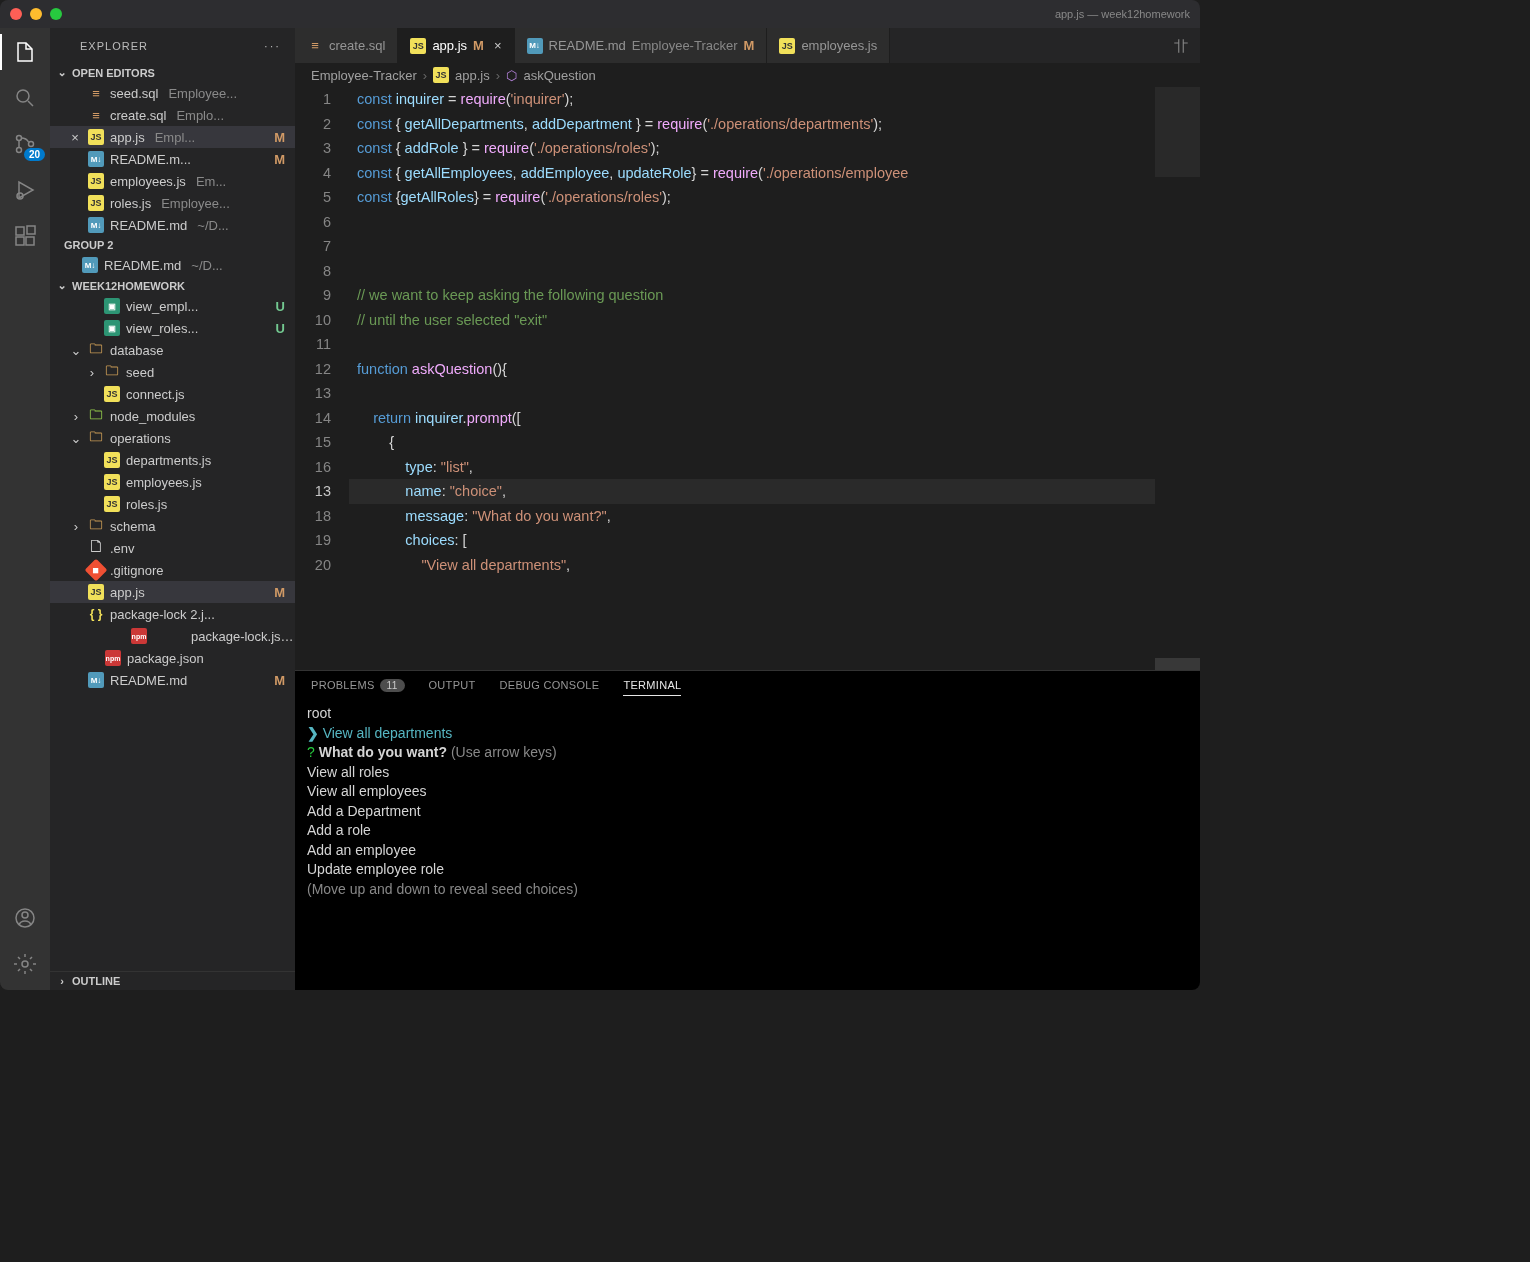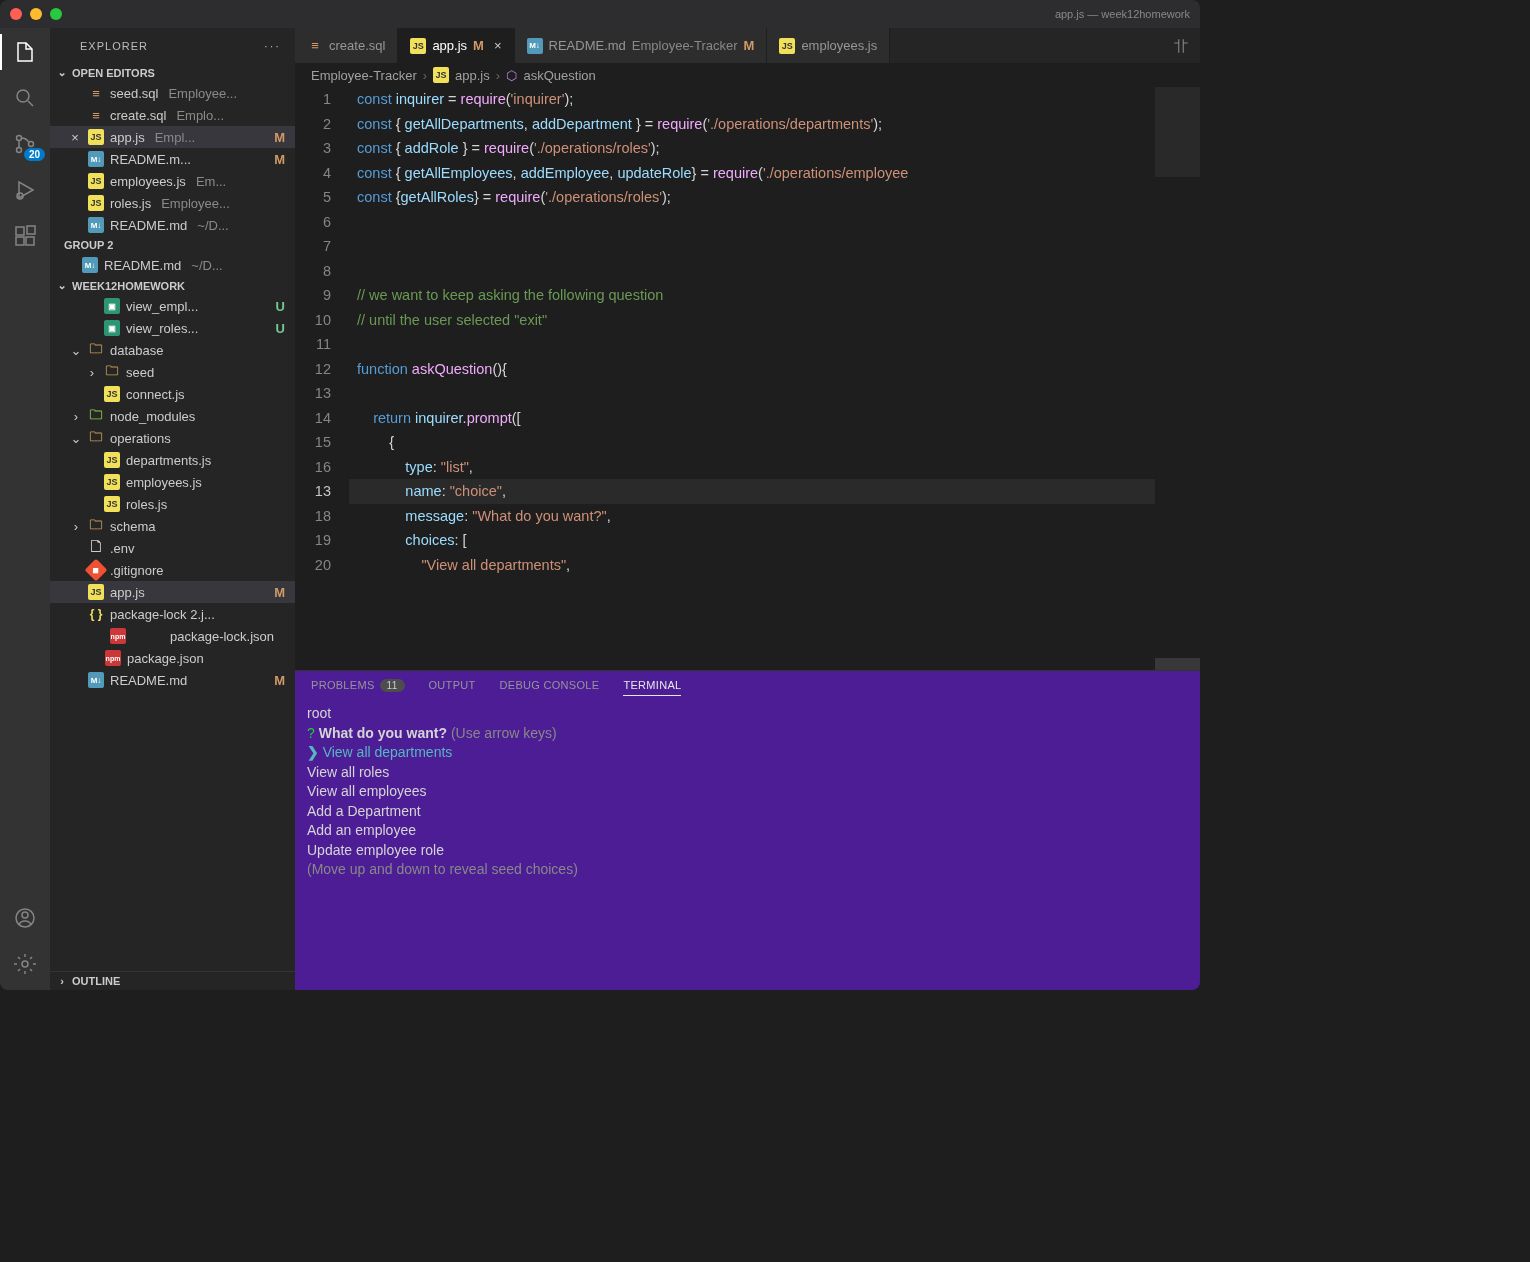--- a/index.html
+++ b/index.html
@@ -56,21 +56,21 @@
 .gutter .ln.cur { color:#c6c6c6; }
 .code { flex:1; overflow:hidden; white-space:pre; position:relative; }
 .code .line { height:24.5px; padding-left:8px; }
 .code .line.hl { background:#2a2a2a; }
 .indent-guide { border-left:1px solid #404040; display:inline-block; width:0; margin-right:-1px; }
 .indent-guide.y { border-left-color:#665800; }
 .minimap { width:45px; background:#1e1e1e; position:relative; }
 .mini-thumb { position:absolute; left:0; right:0; top:0; height:90px; background:rgba(255,255,255,0.05); }
 .mini-sel { position:absolute; left:0; right:0; bottom:0; height:12px; background:rgba(120,120,120,0.3); }
 .kw { color:#569cd6; } .fn { color:#f0abfc; } .str { color:#ce9178; } .var { color:#9cdcfe; } .cm { color:#6a9955; } .pn { color:#d4d4d4; } .op { color:#d4d4d4; } .prop { color:#9cdcfe; }
-.panel { height:320px; border-top:1px solid #333; display:flex; flex-direction:column; background:#4c1d95; }
+.panel { height:320px; border-top:1px solid #333; display:flex; flex-direction:column; background:#000000; }
 .panel-tabs { display:flex; gap:24px; padding:8px 16px 4px; font-size:11px; color:#969696; }
 .ptab { cursor:pointer; padding-bottom:4px; letter-spacing:0.3px; }
 .ptab.active { color:#e7e7e7; border-bottom:1px solid #e7e7e7; }
 .pcount { background:#4d4d4d; color:#ccc; border-radius:10px; padding:1px 7px; font-size:10px; margin-left:5px; }
 .term { flex:1; padding:4px 12px; font-family:Menlo,Monaco,Consolas,monospace; font-size:14px; line-height:19.5px; overflow:auto; }
 .t-arrow { color:#27c93f; } .t-path { color:#56b6c2; font-weight:700; } .t-git { color:#56b6c2; } .t-branch { color:#e06c75; } .t-x { color:#e5c07b; } .t-white { color:#d4d4d4; } .t-root { color:#d4d4d4; }
 .t-q { color:#27c93f; } .t-prompt { color:#d4d4d4; font-weight:700; } .t-hint { color:#888; }
 .t-sel-arrow { color:#56b6c2; font-weight:700; } .t-sel { color:#56b6c2; }
 svg { display:block; }
 </style>
@@ -283,21 +283,21 @@
             <span style="width:12px;display:inline-block"></span>
             <span class="fi js">JS</span>
             <span class="lbl">app.js</span>
             <span class="m">M</span>
           </div>
           <div class="tree-item" style="padding-left: 20px;">
             <span style="width:12px;display:inline-block"></span>
             <span class="fi json">{ }</span>
             <span class="lbl">package-lock 2.j...</span>
           </div>
-          <div class="tree-item" style="padding-left: 4px; gap: 44px;">
+          <div class="tree-item" style="padding-left: 25px; gap: 44px;">
             <span style="width:12px;display:inline-block"></span>
             <span class="fi npm">npm</span>
             <span class="lbl">package-lock.json</span>
           </div>
           <div class="tree-item" style="padding-left: 37px;">
             <span style="width:12px;display:inline-block"></span>
             <span class="fi npm">npm</span>
             <span class="lbl">package.json</span>
           </div>
           <div class="tree-item" style="padding-left: 20px;">
@@ -385,25 +385,26 @@
 
       <div class="panel">
         <div class="panel-tabs">
           <span class="ptab"><span>PROBLEMS</span><span class="pcount">11</span></span>
           <span class="ptab">OUTPUT</span>
           <span class="ptab">DEBUG CONSOLE</span>
           <span class="ptab active">TERMINAL</span>
         </div>
         <div class="term">
 <div class="t-root">root</div>
+<div><span class="t-sel-arrow">❯</span> <span class="t-sel">View all departments</span></div>
 <div><span class="t-q">?</span> <span class="t-prompt">What do you want?</span> <span class="t-hint">(Use arrow keys)</span></div>
-<div><span class="t-sel-arrow">❯</span> <span class="t-sel">View all departments</span></div>
 <div class="t-white">  <span>View all roles</span></div>
 <div class="t-white">  <span>View all employees</span></div>
 <div class="t-white">  <span>Add a Department</span></div>
+<div class="t-white">  <span>Add a role</span></div>
 <div class="t-white">  <span>Add an employee</span></div>
 <div class="t-white">  <span>Update employee role</span></div>
 <div class="t-hint">(Move up and down to reveal seed choices)</div>
         </div>
       </div>
     </div>
   </div>
 </div>
 
 </body></html>

